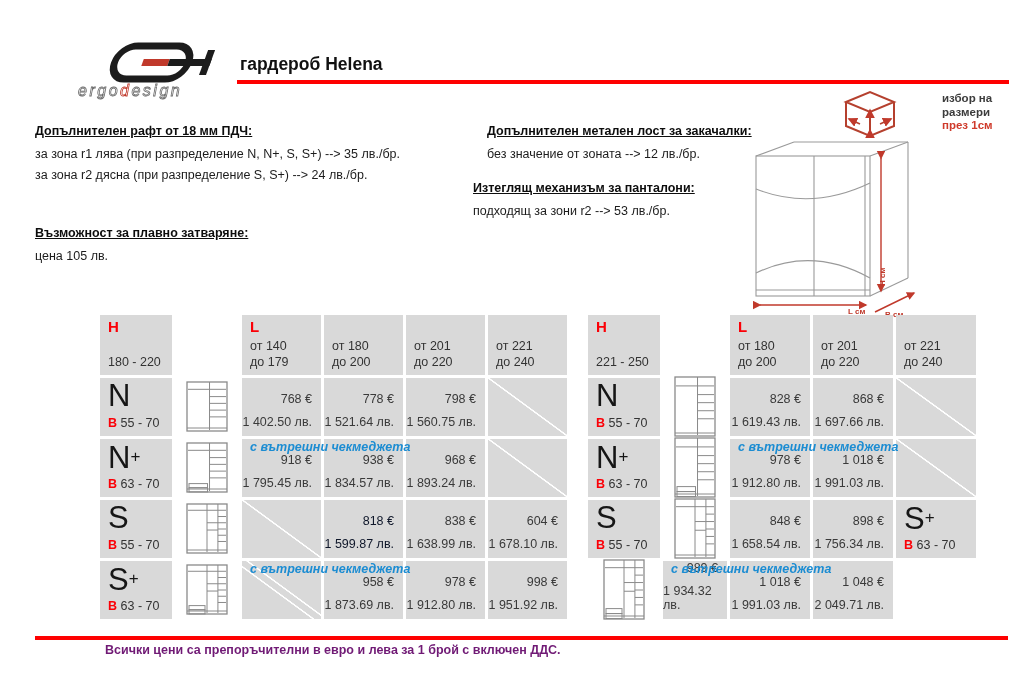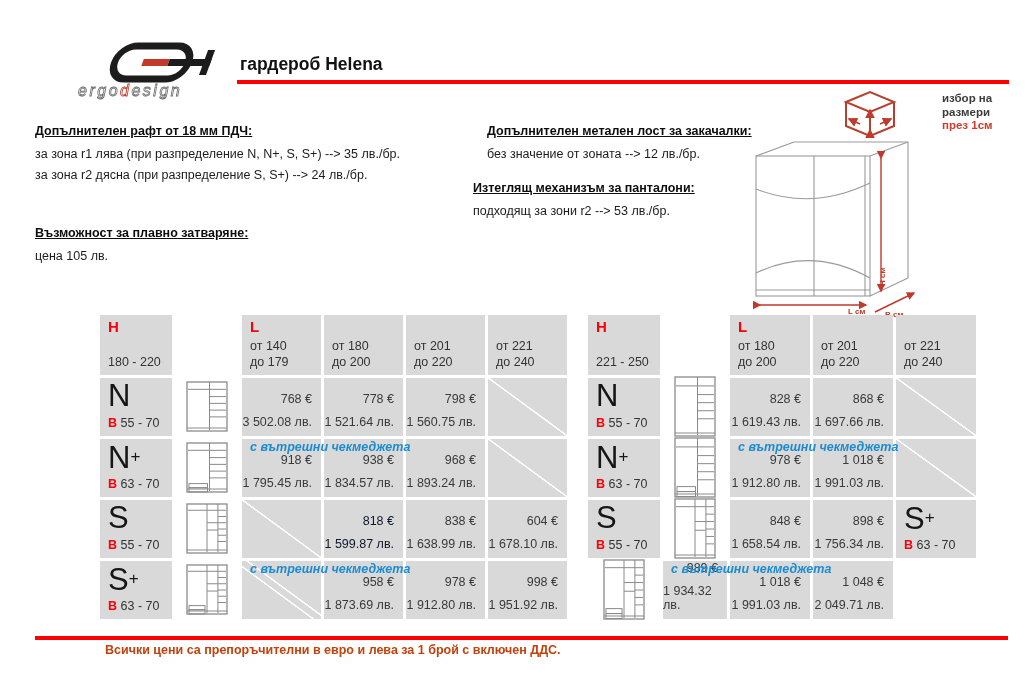--- a/index.html
+++ b/index.html
@@ -30,21 +30,21 @@
               padding:0 9px 7px 0;gap:9px;font-size:12.5px;color:#3a3a3a;box-sizing:border-box;}
   .price-cell.hl .eur,.price-cell.hl .lv{color:#0f172a;}
   .empty{background-color:#d9d9d9;
     background-image:linear-gradient(to top right,rgba(0,0,0,0) 49.2%,#fff 49.7% 50.8%,rgba(0,0,0,0) 51.3%);}
   .empty.double{
     background-image:linear-gradient(to top right,rgba(0,0,0,0) 44.2%,#fff 44.7% 45.8%,rgba(0,0,0,0) 46.3%),
                      linear-gradient(to top right,rgba(0,0,0,0) 52.2%,#fff 52.7% 53.8%,rgba(0,0,0,0) 54.3%);}
   .note{position:absolute;top:1px;left:8px;white-space:nowrap;z-index:2;
         color:#1b8cd2;font-weight:bold;font-style:italic;font-size:12.5px;}
   
-  .foot-txt{font-size:12.5px;font-weight:bold;color:#c2410c;}
+  .foot-txt{font-size:12.5px;font-weight:bold;color:#701a75;}
 </style>
 </head>
 <body>
 
 <div class="page">
 
   <div class="abs title" style="left:240px;top:54px;">гардероб Helena</div>
 
   <div class="abs" style="left:70px;top:42px;width:165px;height:58px;">
     <svg width="165" height="58" viewBox="0 0 165 58">
@@ -172,21 +172,21 @@
           <line x1="2" y1="8.32" x2="23.520000000000003" y2="8.32" stroke="#8a8a8a" stroke-width="1"></line>
           <line x1="23.520000000000003" y1="8.32" x2="40" y2="8.32" stroke="#8a8a8a" stroke-width="1"></line>
           <line x1="23.520000000000003" y1="15.6" x2="40" y2="15.6" stroke="#8a8a8a" stroke-width="1"></line>
           <line x1="23.520000000000003" y1="22.36" x2="40" y2="22.36" stroke="#8a8a8a" stroke-width="1"></line>
           <line x1="23.520000000000003" y1="29.120000000000005" x2="40" y2="29.120000000000005" stroke="#8a8a8a" stroke-width="1"></line>
           <line x1="23.520000000000003" y1="35.879999999999995" x2="40" y2="35.879999999999995" stroke="#8a8a8a" stroke-width="1"></line>
         </svg>
       </div>
       <div class="cell price-cell">
         <div class="eur">768 €</div>
-        <div class="lv">3 502.08 лв.</div>
+        <div class="lv">1 402.50 лв.</div>
       </div>
       <div class="cell price-cell">
         <div class="eur">778 €</div>
         <div class="lv">1 521.64 лв.</div>
       </div>
       <div class="cell price-cell">
         <div class="eur">798 €</div>
         <div class="lv">1 560.75 лв.</div>
       </div>
       <div class="cell empty"></div>

